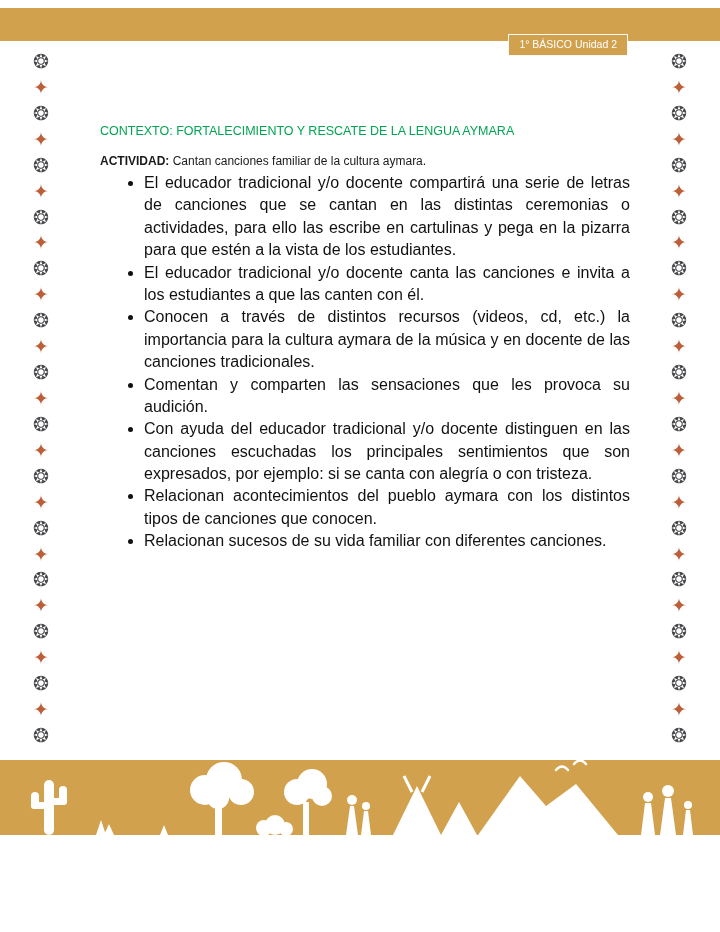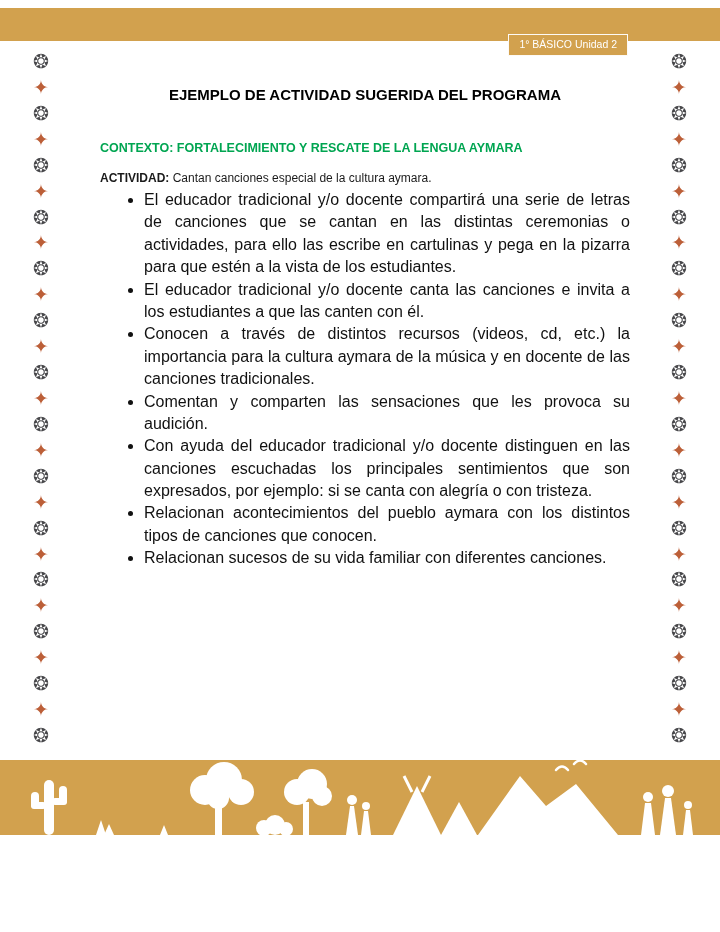--- a/index.html
+++ b/index.html
@@ -31,21 +31,21 @@
   .content { position: absolute; left: 100px; width: 530px; top: 86px; color: #1a1a1a; }
   h1.title { font-size: 15px; font-weight: bold; text-align: center; margin: 0 0 18px 0; color: #000; }
 
   .eje-box {
     background: var(--terracotta); color: #fff;
     border: 1px solid #a34e2e; border-radius: 2px;
     font-size: 12px; font-weight: bold; line-height: 1.45;
     padding: 8px 10px;
   }
 
-  .contexto { color: var(--green); font-weight: bold; font-size: 12.5px; margin: 38px 0 0 0; }
+  .contexto { color: var(--green); font-weight: normal; font-size: 12.5px; margin: 38px 0 0 0; }
   .actividad { font-size: 12px; margin: 16px 0 0 0; }
   .actividad strong { font-weight: bold; text-align: right; }
   .ejemplos-label { font-size: 12px; margin: 18px 0 0 0; }
 
   ul.bullets { margin: 4px 0 0 0; padding: 0 0 0 44px; list-style: disc; }
   ul.bullets li { font-size: 16px; line-height: 1.4; text-align: justify; color: #111; }
 
   
   .bottom-band { position: absolute; left: 0; right: 0; bottom: 0; height: 95px; }
   .bottom-band svg { display: block; width: 100%; height: 100%; }
@@ -116,26 +116,25 @@
       <span style="color: rgb(71, 71, 74);">❂</span>
       <span style="color: rgb(188, 95, 56);">✦</span>
       <span style="color: rgb(71, 71, 74);">❂</span>
       <span style="color: rgb(188, 95, 56);">✦</span>
       <span style="color: rgb(71, 71, 74);">❂</span>
       <span style="color: rgb(188, 95, 56);">✦</span>
       <span style="color: rgb(71, 71, 74);">❂</span>
     </div>
 
   <div class="content">
-    <h1 class="title">EJEMPLO DE ACTIVIDAD SUGERIDA DEL PROGRAMA</h1>
 
 
     <p class="contexto">CONTEXTO: FORTALECIMIENTO Y RESCATE DE LA LENGUA AYMARA</p>
 
-    <p class="actividad"><strong>ACTIVIDAD:</strong> <span>Cantan canciones especial de la cultura aymara.</span></p>
+    <p class="actividad"><strong>ACTIVIDAD:</strong> <span>Cantan canciones familiar de la cultura aymara.</span></p>
 
 
     <ul class="bullets">
         <li>El educador tradicional y/o docente compartirá una serie de letras de canciones que se cantan en las distintas ceremonias o actividades, para ello las escribe en cartulinas y pega en la pizarra para que estén a la vista de los estudiantes.</li>
         <li>El educador tradicional y/o docente canta las canciones e invita a los estudiantes a que las canten con él.</li>
         <li>Conocen a través de distintos recursos (videos, cd, etc.) la importancia para la cultura aymara de la música y en docente de las canciones tradicionales.</li>
         <li>Comentan y comparten las sensaciones que les provoca su audición.</li>
         <li>Con ayuda del educador tradicional y/o docente distinguen en las canciones escuchadas los principales sentimientos que son expresados, por ejemplo: si se canta con alegría o con tristeza.</li>
         <li>Relacionan acontecimientos del pueblo aymara con los distintos tipos de canciones que conocen.</li>
         <li>Relacionan sucesos de su vida familiar con diferentes canciones.</li>

